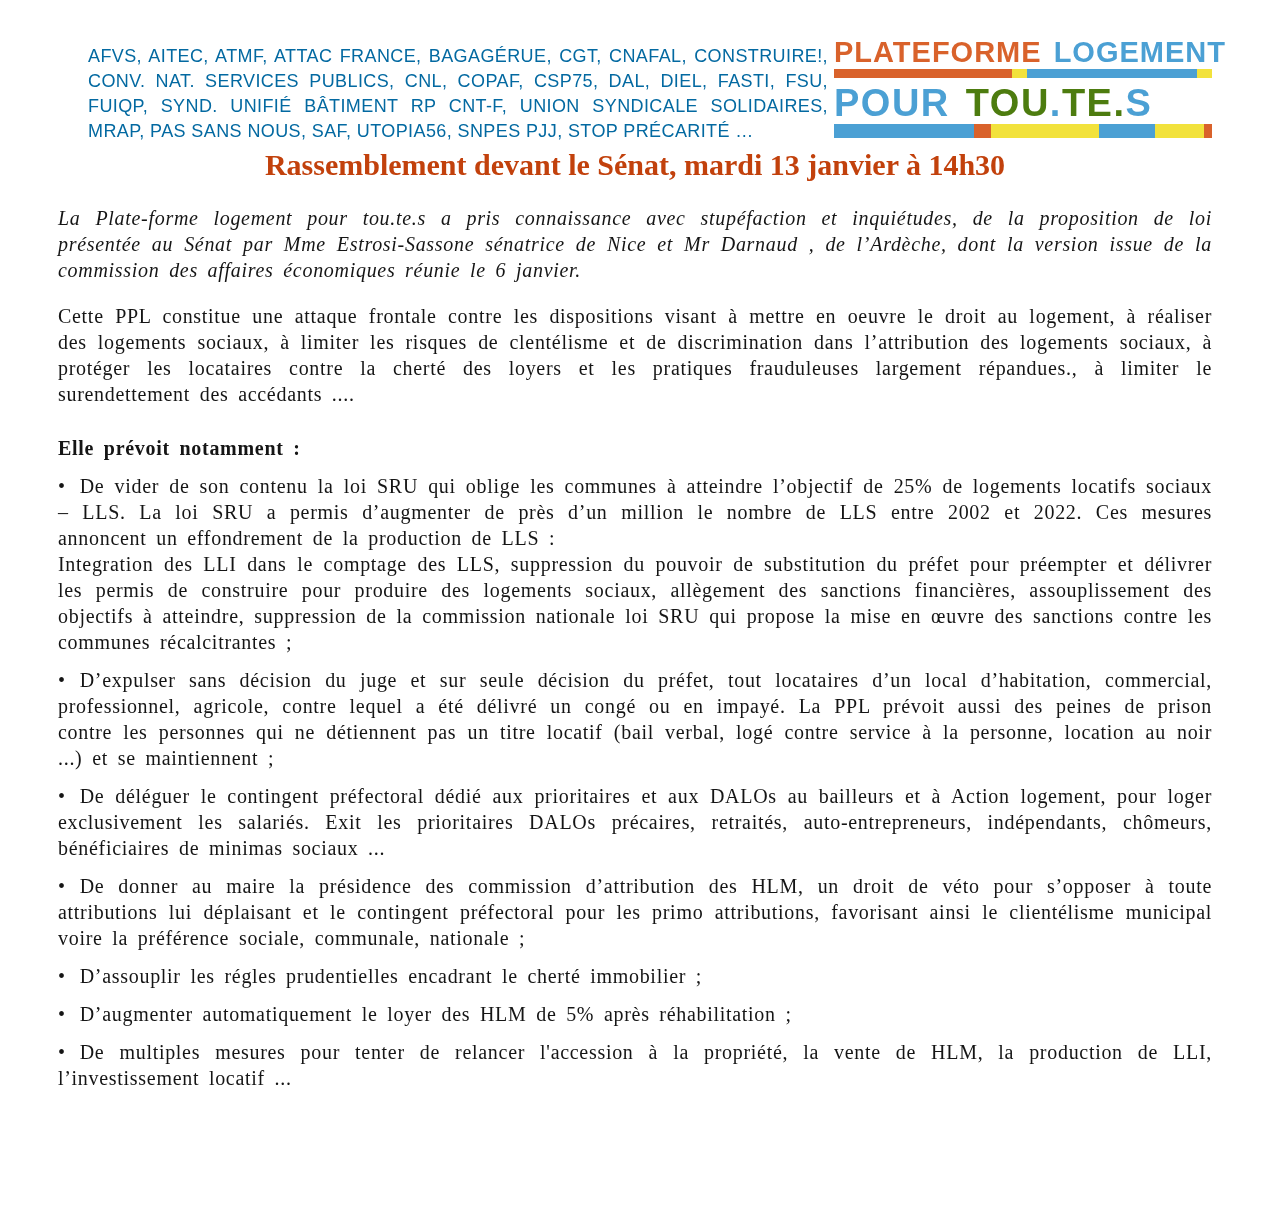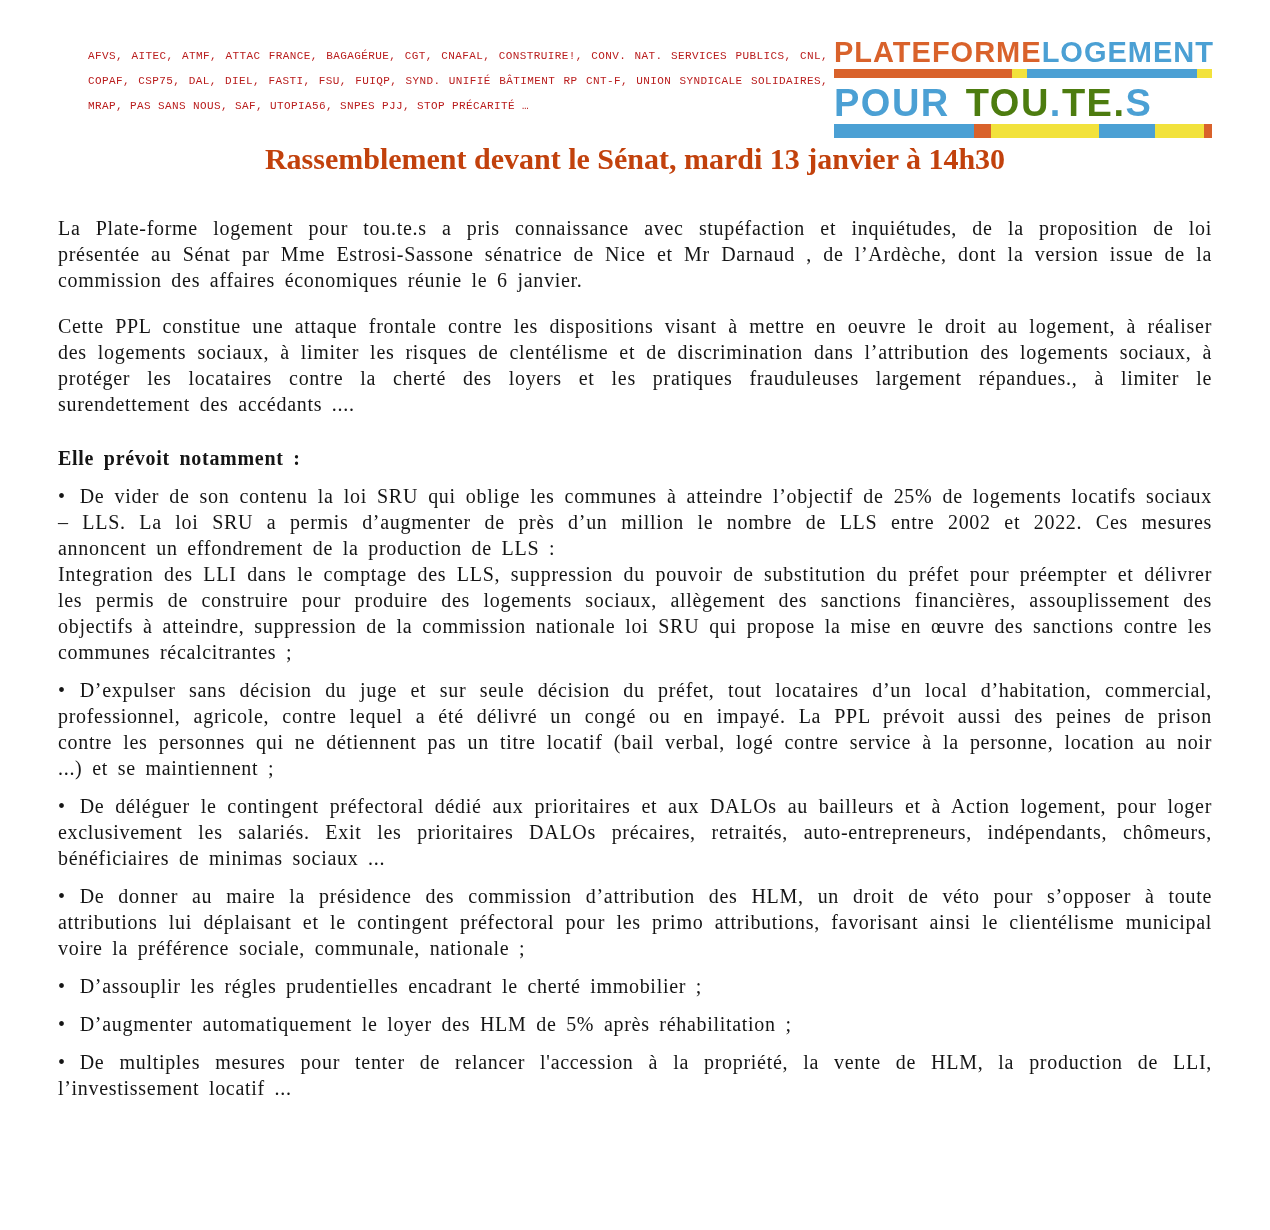--- a/index.html
+++ b/index.html
@@ -8,26 +8,26 @@
     background:#ffffff; color:#151515;
     padding:30px 58px 0 58px;
     font-family:"Liberation Serif","DejaVu Serif",serif;
     overflow:hidden;
   }
 
   
   .header-row { display:flex; justify-content:space-between; align-items:flex-start; }
   .orgs {
     width:770px; margin:14px 0 0 0; padding-left:30px; box-sizing:border-box;
-    font-family:Liberation Mono, monospace;
-    font-size:11px; line-height:25px; letter-spacing:0.4px;
-    color:#b91c1c; text-align:justify;
+    font-family:Liberation Sans, sans-serif;
+    font-size:18px; line-height:25px; letter-spacing:0.4px;
+    color:#0369a1; text-align:justify;
   }
   .logo { width:378px; flex:none; font-family:"Liberation Sans","DejaVu Sans",sans-serif; font-weight:bold; margin-top:8px; }
-  .logo-line1 { display:flex; font-size:29px; line-height:1; letter-spacing:1px; white-space:nowrap; }
+  .logo-line1 { display:flex; gap:12px; font-size:29px; line-height:1; letter-spacing:1px; white-space:nowrap; }
   .logo-line2 { display:flex; font-size:38px; line-height:1; letter-spacing:1.5px; margin-top:6px; white-space:nowrap; }
   .lg-orange { color:#d9622b; }
   .lg-blue   { color:#4ba0d4; }
   .lg-dark   { color:#4d7c0f; }
   .sp-after  { margin-right:16px; }
   .logo-bar  { display:flex; width:100%; margin-top:2px; }
   .bar1 { height:9px; }
   .bar2 { height:14px; }
   .seg { display:block; height:100%; }
   .seg-o { background:#d9622b; }
@@ -43,21 +43,21 @@
     margin:3px auto 0 auto; max-width:1150px;
     font-size:30px; line-height:1.2; font-weight:bold; text-align:center; color:#c2410c;
   }
 
   
   .body-text {
     margin:0; font-size:20px; line-height:26px;
     letter-spacing:0.7px; word-spacing:4px;
     text-align:justify; color:#151515;
   }
-  .para-1   { margin-top:38px; }
+  .para-1   { margin-top:22px;font-style:italic; }
   .para-2   { margin-top:20px; }
   .heading-bold { margin-top:28px; font-weight:bold; }
   .list-item { margin-top:12px; }
   .continuation { margin-top:0; }
   .bullet { margin-right:14px; }
 </style>
 </head>
 <body>
 
 <div class="page">

